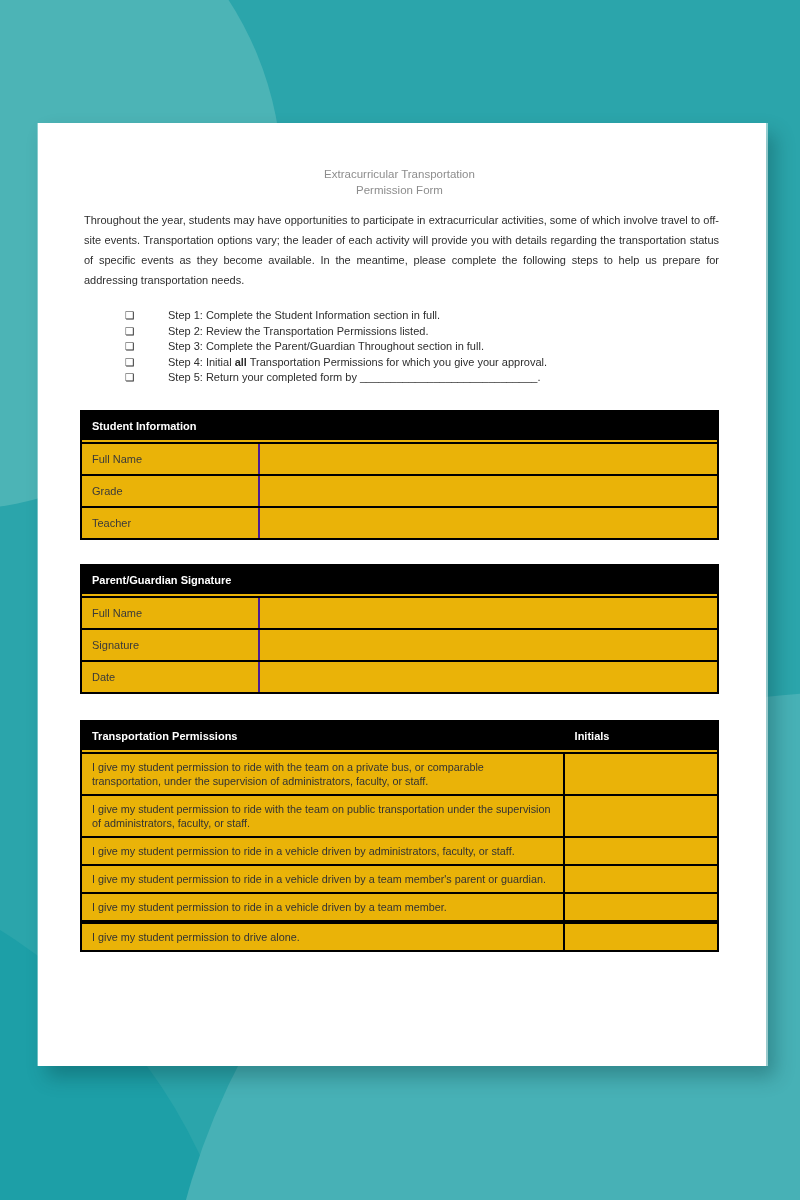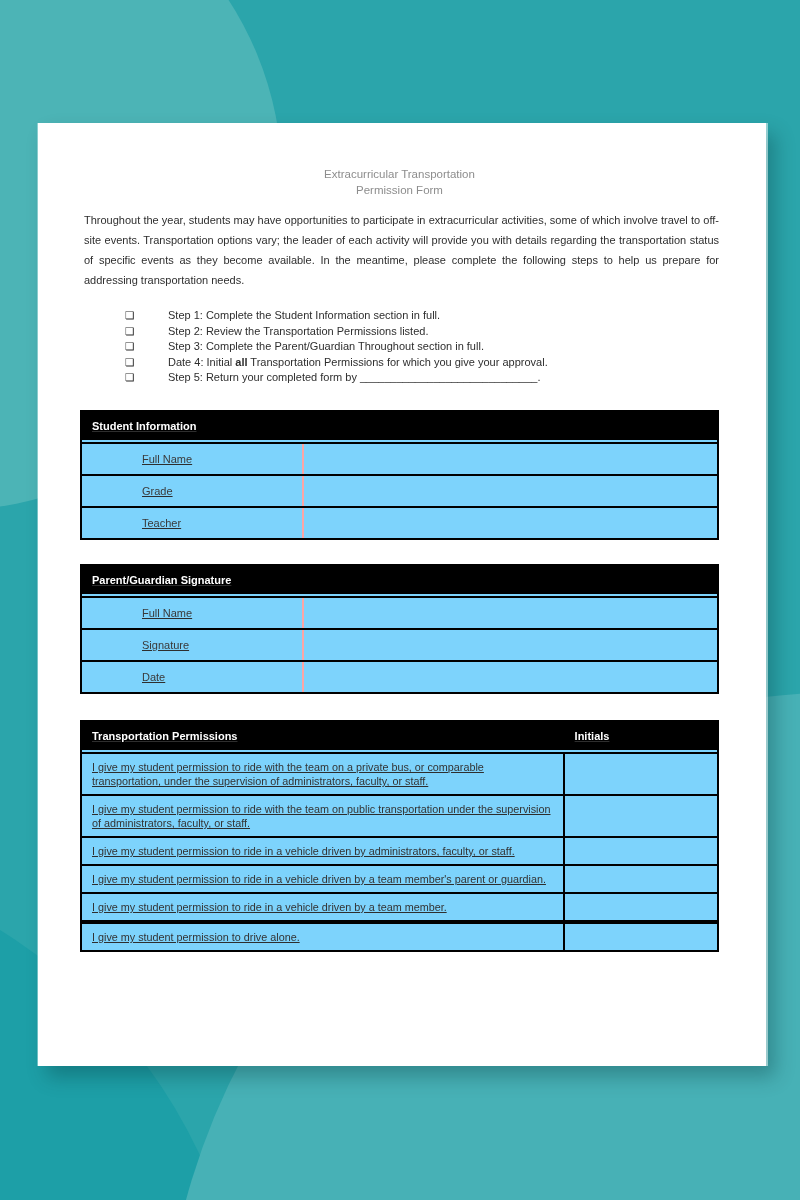--- a/index.html
+++ b/index.html
@@ -23,30 +23,30 @@
   }
   #form-title{margin-top:43px;text-align:center;font-weight:normal;color:#8d8d8d;
     font-size:11.5px;line-height:16px;}
   #intro-paragraph{margin:12px 0 0 4px;text-align:justify;line-height:20px;color:#2e2e2e;}
 
   #steps-list{margin:18px 0 0 45px;}
   .step{display:flex;line-height:15.6px;}
   .step .glyph{width:43px;font-size:10.5px;color:#2b2b2b;flex:none;}
   .step .bold{font-weight:bold;margin-top:32px;}
 
-  .ftable{margin-top:24px;border:2px solid #000;background:#7dd3fc;text-decoration:underline;}
+  .ftable{margin-top:24px;border:2px solid #000;background:#eab308;}
   #permissions-table{margin-top:26px;}
   .thead{background:#000;color:#fff;font-weight:bold;display:flex;
     padding:8px 0;margin-bottom:2px;font-size:11px;}
   .thead .th-main{padding-left:10px;flex:1;}
   .thead .th-split{width:76%;flex:none;padding-left:10px;box-sizing:border-box;}
   .thead .th-initials{flex:1;padding-left:10px;}
   .trow{display:flex;border-top:2px solid #000;min-height:30px;align-items:stretch;}
-  .trow .lbl{width:28%;flex:none;border-right:2px solid #fca5a5;box-sizing:border-box;
-    padding:9px 6px 0 16px;color:#3a3a3a;margin-left:44px;}
+  .trow .lbl{width:28%;flex:none;border-right:2px solid #4c1d95;box-sizing:border-box;
+    padding:9px 6px 0 10px;color:#3a3a3a;}
   .trow .val{flex:1;}
   .prow{display:flex;border-top:2px solid #000;align-items:stretch;}
   .prow .txt{width:76%;flex:none;border-right:2px solid #000;box-sizing:border-box;
     padding:6px 12px 6px 10px;line-height:14px;font-size:10.8px;color:#333;}
   .prow .ini{flex:1;}
 </style>
 </head>
 <body>
 
 <div id="stage">
@@ -71,21 +71,21 @@
       <div class="step">
         <span class="glyph">❏</span>
         <span class="step-text"><span>Step 2: Review the Transportation Permissions listed.</span><span class="bold"></span><span></span></span>
       </div>
       <div class="step">
         <span class="glyph">❏</span>
         <span class="step-text"><span>Step 3: Complete the Parent/Guardian Throughout section in full.</span><span class="bold"></span><span></span></span>
       </div>
       <div class="step">
         <span class="glyph">❏</span>
-        <span class="step-text"><span>Date 4: Initial </span><span class="bold">all</span><span> Transportation Permissions for which you give your approval.</span></span>
+        <span class="step-text"><span>Step 4: Initial </span><span class="bold">all</span><span> Transportation Permissions for which you give your approval.</span></span>
       </div>
       <div class="step">
         <span class="glyph">❏</span>
         <span class="step-text"><span>Step 5: Return your completed form by </span><span class="bold"></span><span>_____________________________.</span></span>
       </div>
     </div>
 
     <div class="ftable" id="student-info-table">
       <div class="thead">
         <span class="th-main">Student Information</span>

